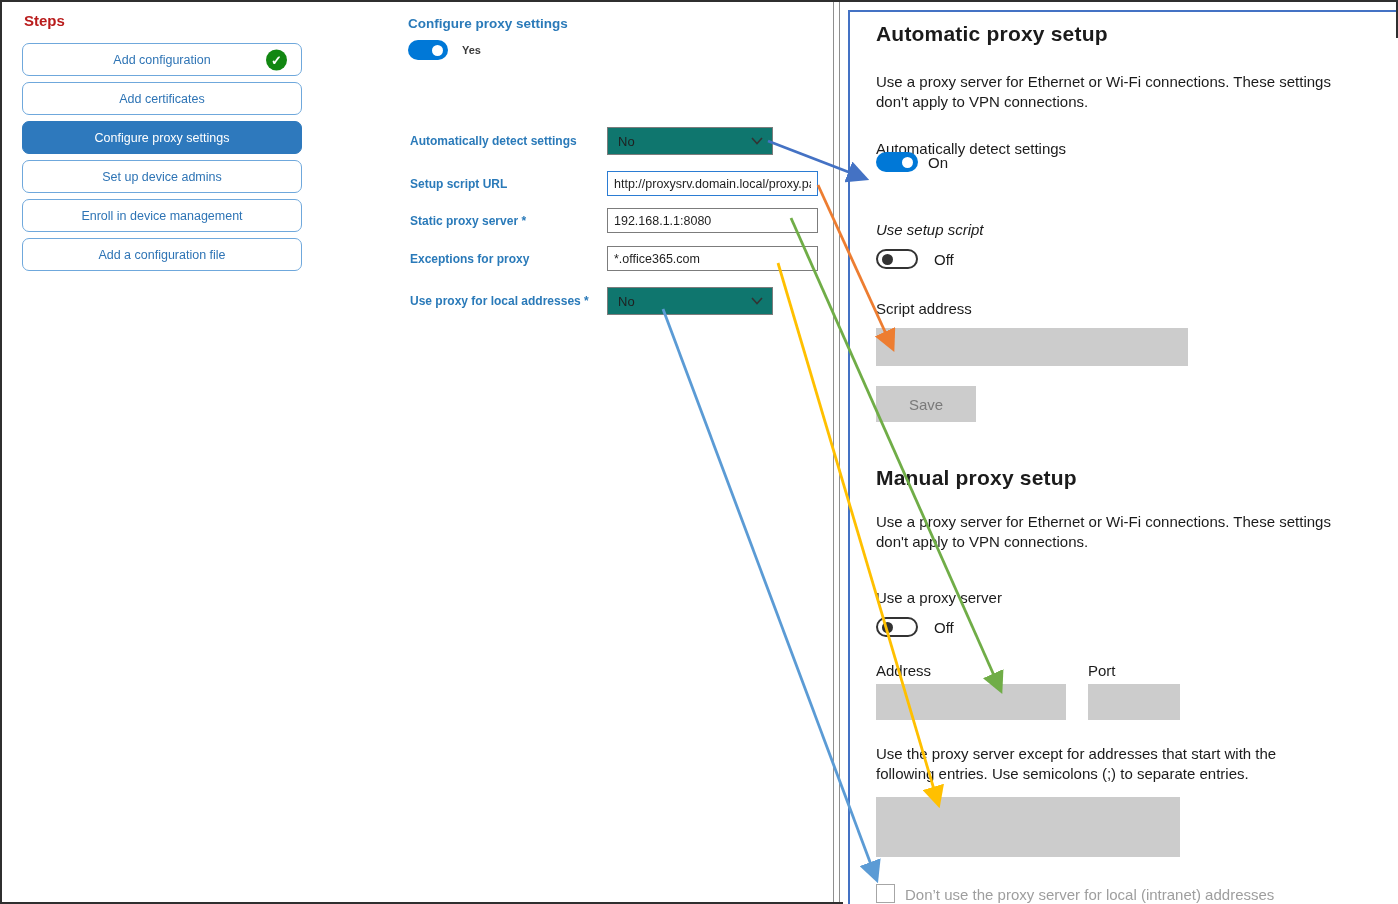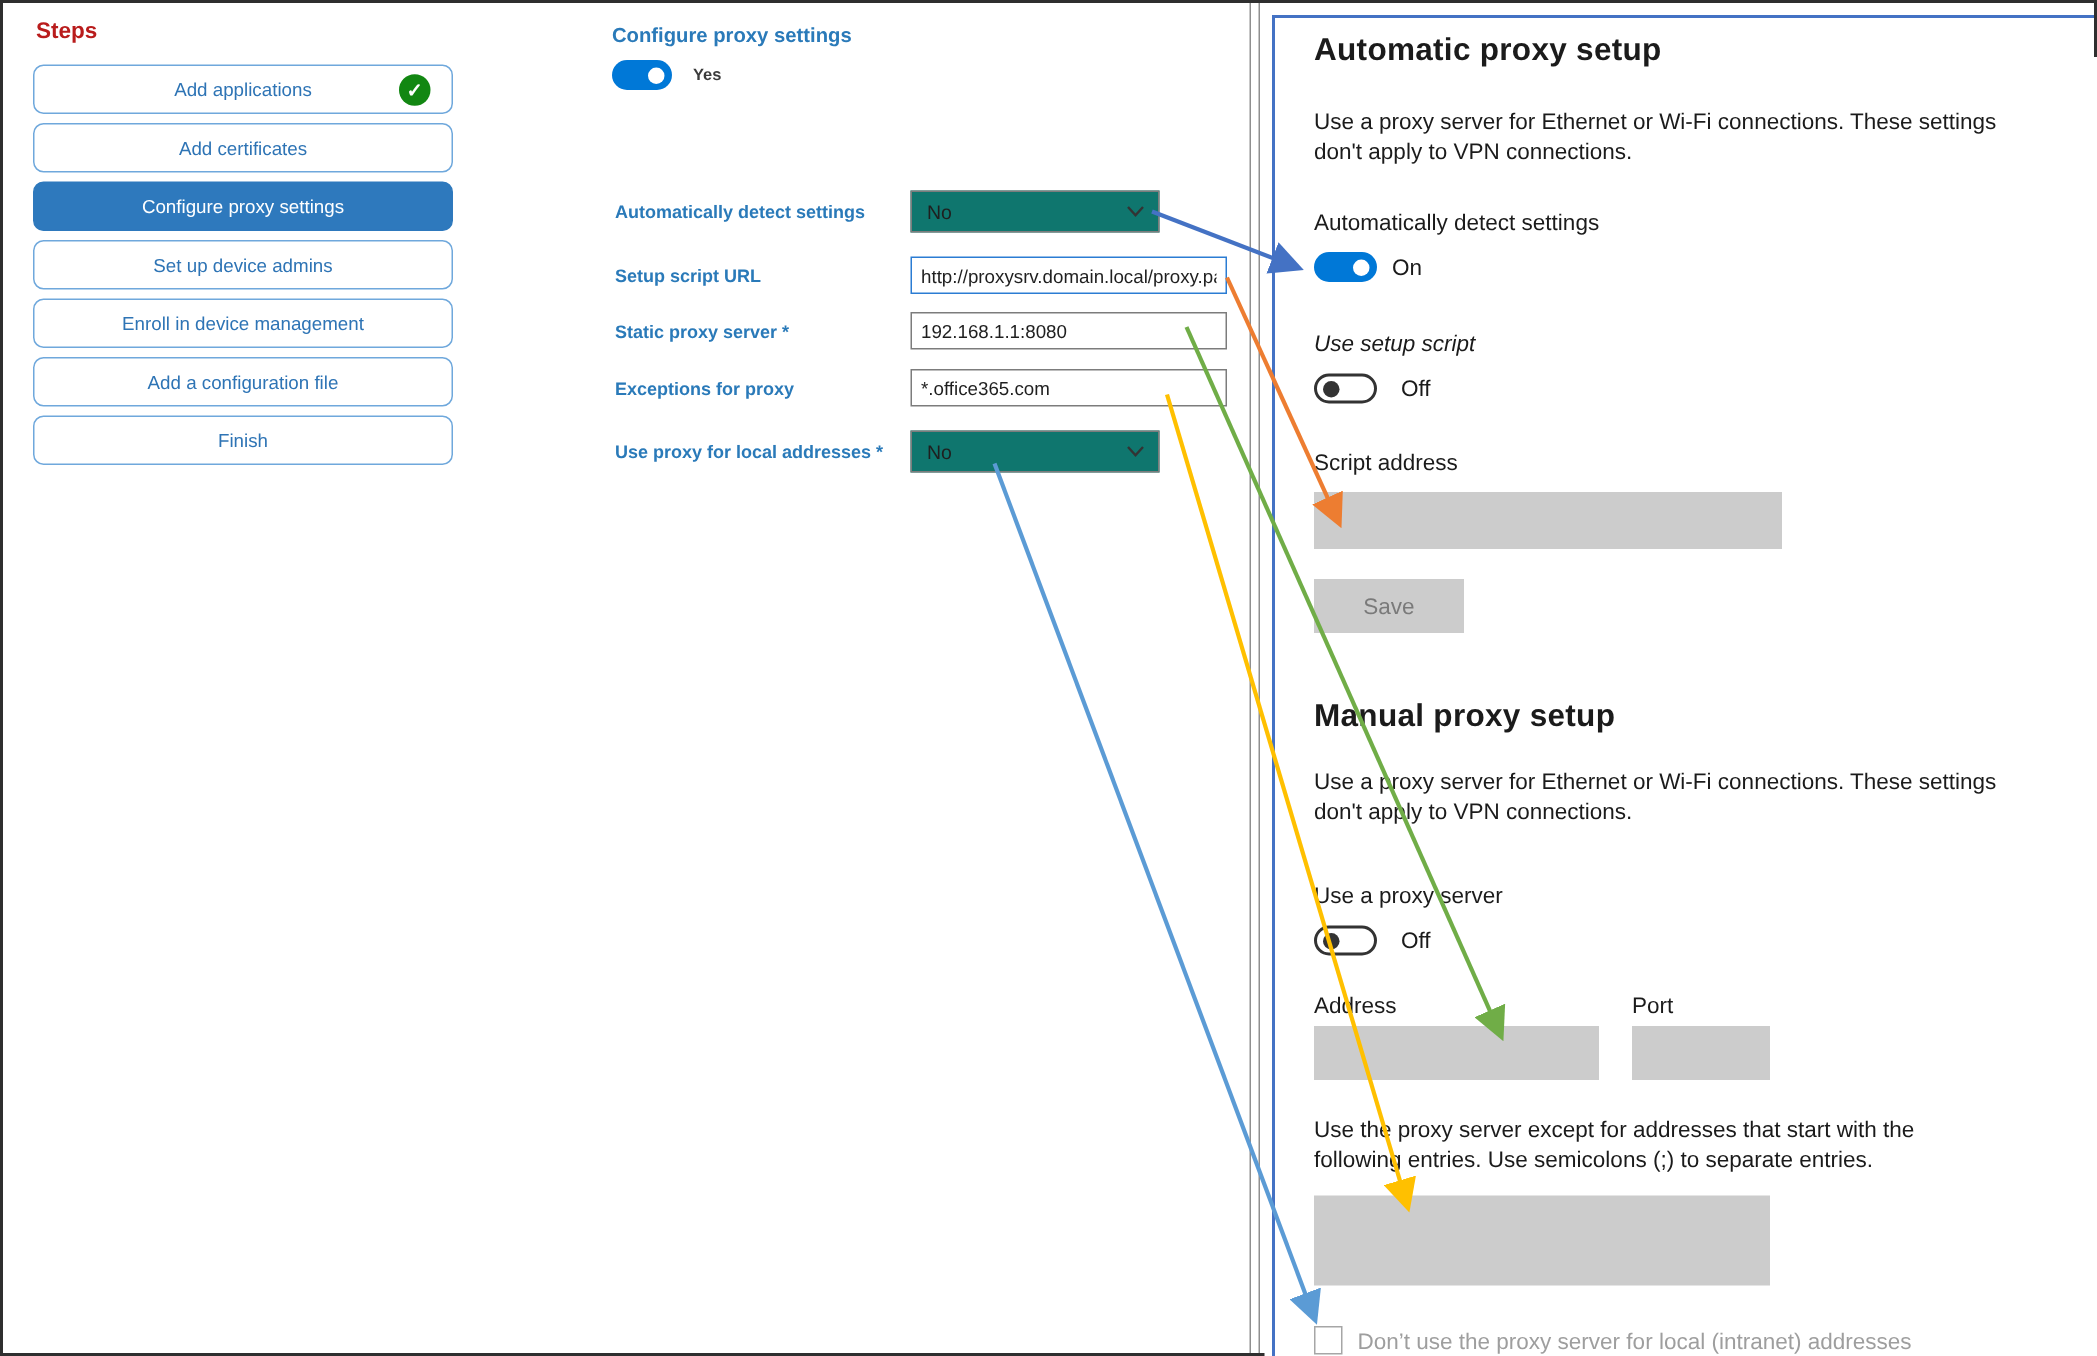--- a/index.html
+++ b/index.html
@@ -70,40 +70,37 @@
   <div class="frame-top"></div>
   <div class="frame-left"></div>
   <div class="frame-bottom"></div>
   <div class="frame-right"></div>
   <div class="divider-a"></div>
   <div class="divider-b"></div>
 
   <div class="sidebar-title">Steps</div>
 
   <div class="step-btn" style="top:43px;">
-    <span>Add applications</span>
+    <span>Add configuration</span>
     <span class="check-badge">✓</span>
   </div>
   <div class="step-btn" style="top:82px;">
     <span>Add certificates</span>
   </div>
   <div class="step-btn selected" style="top:121px;">
     <span>Configure proxy settings</span>
   </div>
   <div class="step-btn" style="top:160px;">
     <span>Set up device admins</span>
   </div>
   <div class="step-btn" style="top:199px;">
     <span>Enroll in device management</span>
   </div>
   <div class="step-btn" style="top:238px;">
     <span>Add a configuration file</span>
-  </div>
-  <div class="step-btn" style="top:277px;">
-    <span>Finish</span>
   </div>
 
   <div class="mid-title">Configure proxy settings</div>
 
   <div class="mid-toggle-wrap">
     <div class="toggle-on" style="width:40px;"></div>
     <span class="mid-toggle-label">Yes</span>
   </div>
 
   <div class="field-label" style="top:134px;">Automatically detect settings</div>
@@ -131,21 +128,21 @@
       </svg>
   </div>
 
   <div class="settings-box"></div>
 
   <div class="st h1" style="left:876px; top:22px;">Automatic proxy setup</div>
   <div class="st para" style="left:876px; top:72px; width:510px;">Use a proxy server for Ethernet or Wi-Fi connections. These settings
 don't apply to VPN connections.</div>
 
   <div class="st lbl" style="left:876px; top:140px;">Automatically detect settings</div>
-  <div class="tg-row" style="left:876px; top:168px;gap:10px;">
+  <div class="tg-row" style="left:876px; top:152px;gap:10px;">
     <div class="toggle-on"></div>
     <span class="tg-state">On</span>
   </div>
 
   <div class="st lbl" style="left:876px; top:221px;font-style:italic;">Use setup script</div>
   <div class="tg-row" style="left:876px; top:249px;">
     <div class="toggle-off"></div>
     <span class="tg-state">Off</span>
   </div>
 

